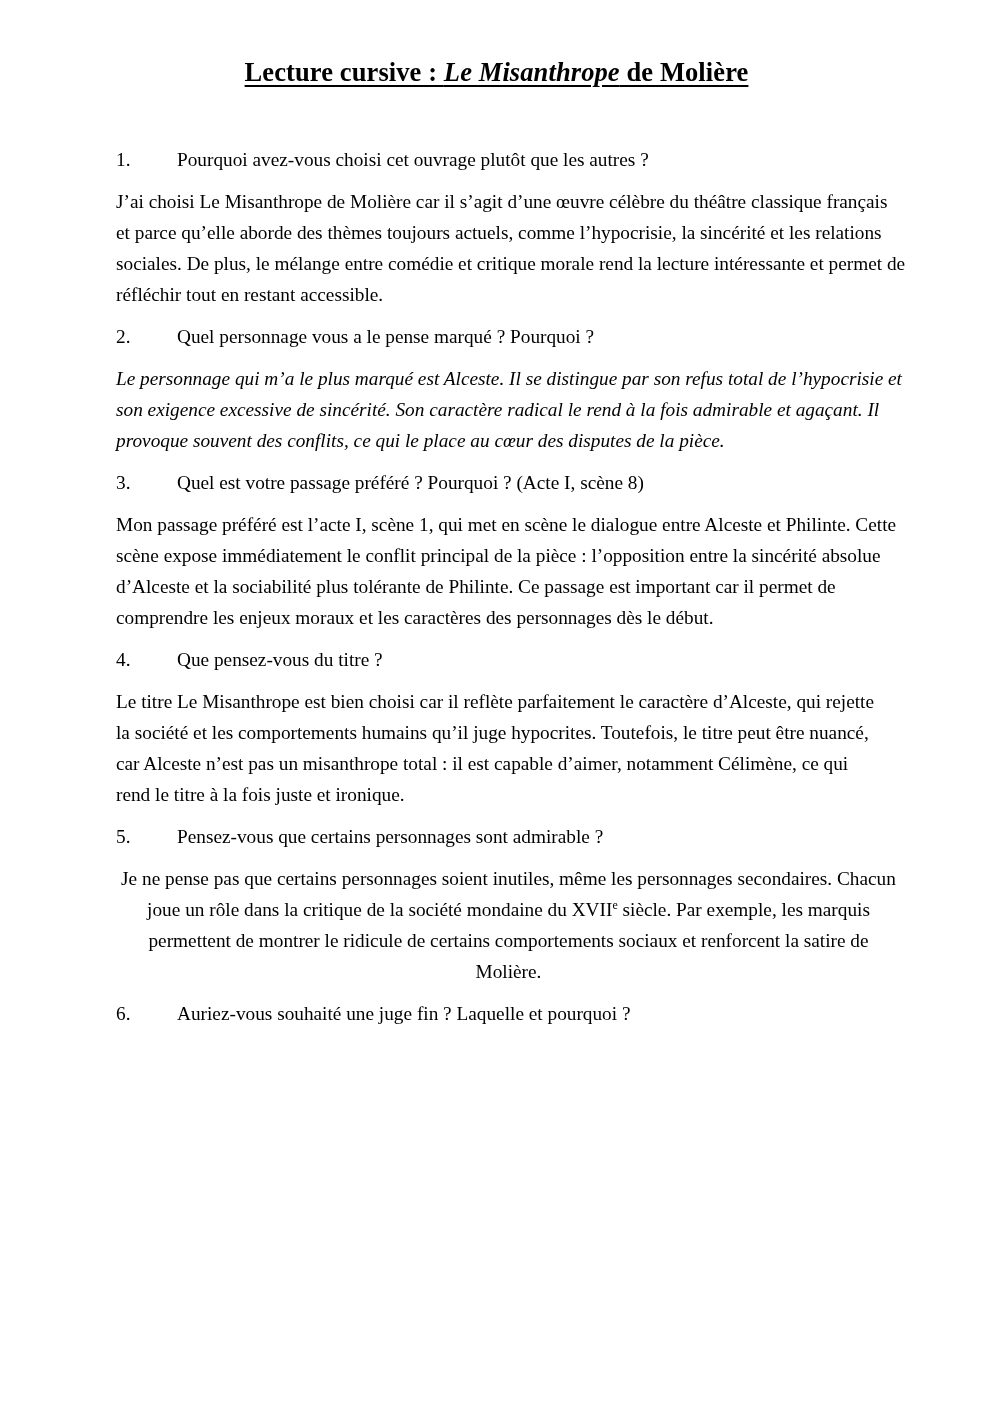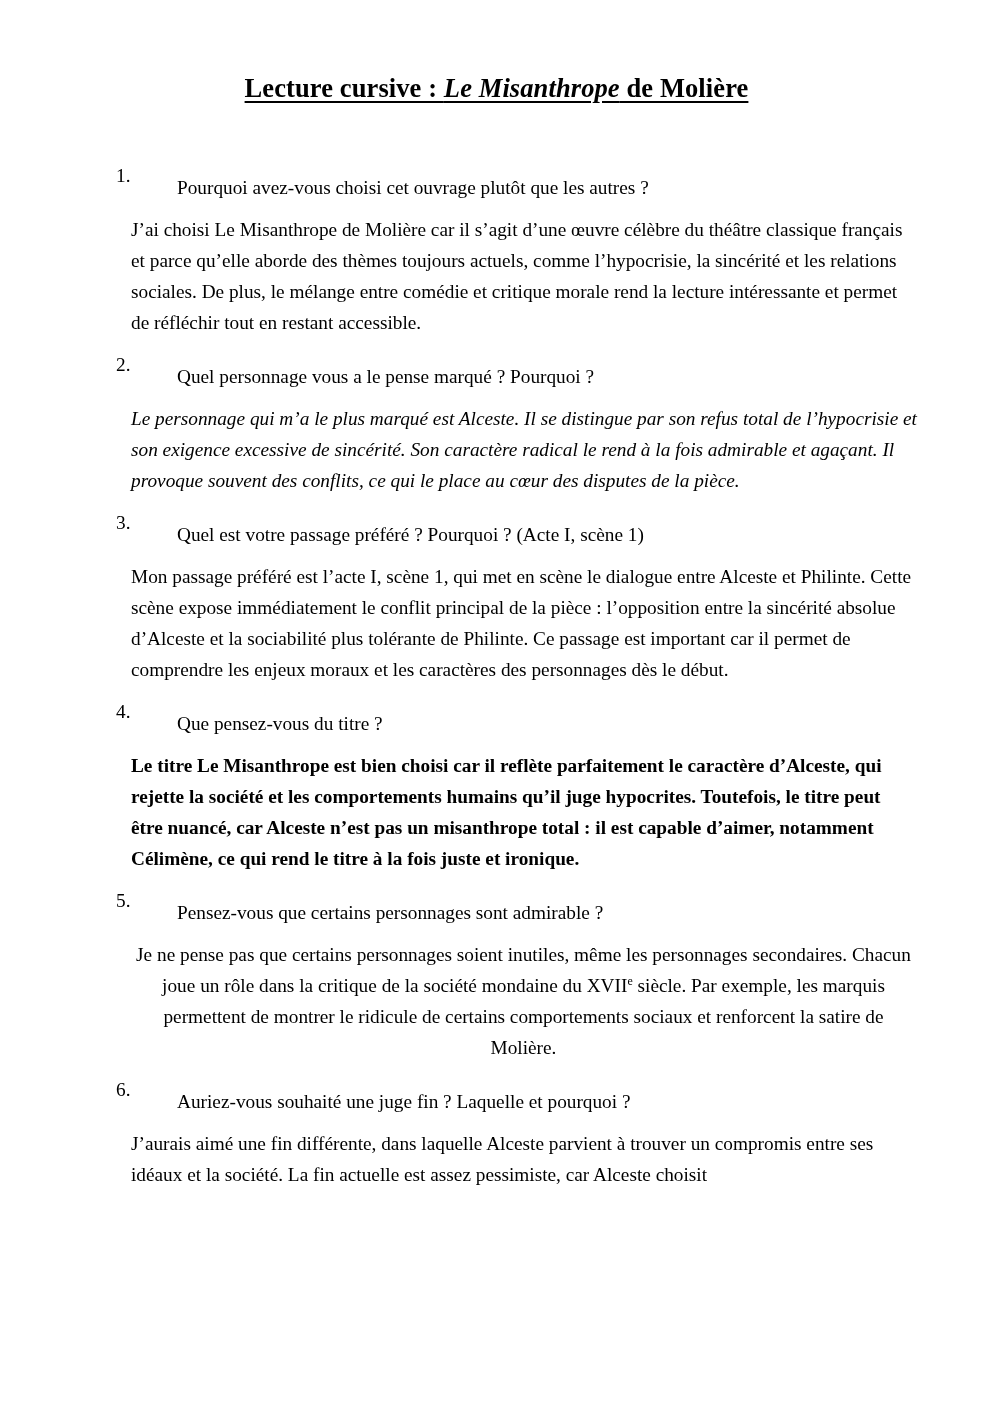--- a/index.html
+++ b/index.html
@@ -21,21 +21,21 @@
     height: 1404px;
     box-sizing: border-box;
     padding: 0;
     background: #ffffff;
   }
   .doc-title {
     text-align: center;
     font-size: 26.5px;
     font-weight: bold;
     line-height: 1.25;
-    margin: 16px;
+    margin: 0;
     padding-top: 56px;
     letter-spacing: 0.1px;
   }
   .doc-title .t-underline {
     text-decoration: underline;
     text-underline-offset: 4px;
     text-decoration-thickness: 2px;
   }
   .doc-title .t-italic {
     font-style: italic;
@@ -54,38 +54,37 @@
     font-size: 19.3px;
     line-height: 31px;
     margin: 0 0 11px 0;
   }
   .q-num {
     width: 61px;
     flex: 0 0 61px;
   }
   .q-text {
     flex: 1 1 auto;
-    margin-top: 12px;
   }
   .answer {
     font-size: 19.3px;
     line-height: 31px;
-    margin: 0 0 11px 15px;
+    margin: 0 0 11px 0;
     text-align: left;
   }
   .answer sup {
     font-size: 0.62em;
     vertical-align: super;
     line-height: 0;
   }
   
   .a1 { max-width: 790px; }
   .a2 { max-width: 800px; font-style: italic; }
   .a3 { max-width: 822px; }
-  .a4 { max-width: 760px; font-weight: bold; }
+  .a4 { max-width: 760px; }
   .a5 { max-width: 785px; text-align: center; }
   .a6 { max-width: 810px; }
 </style>
 </head>
 <body>
 
 <div class="page">
 
   <h1 class="doc-title">
     <span class="t-underline">Lecture cursive : </span><span class="t-underline t-italic">Le Misanthrope</span><span class="t-underline"> de Molière</span>
@@ -105,21 +104,21 @@
       <p class="question">
         <span class="q-num">2.</span>
         <span class="q-text">Quel personnage vous a le pense marqué ? Pourquoi ?</span>
       </p>
       <p class="answer a2">Le personnage qui m’a le plus marqué est Alceste. Il se distingue par son refus total de l’hypocrisie et son exigence excessive de sincérité. Son caractère radical le rend à la fois admirable et agaçant. Il provoque souvent des conflits, ce qui le place au cœur des disputes de la pièce.</p>
     </div>
 
     <div class="qa-block">
       <p class="question">
         <span class="q-num">3.</span>
-        <span class="q-text">Quel est votre passage préféré ? Pourquoi ? (Acte I, scène 1)</span>
+        <span class="q-text">Quel est votre passage préféré ? Pourquoi ? (Acte I, scène 8)</span>
       </p>
       <p class="answer a3">Mon passage préféré est l’acte I, scène 1, qui met en scène le dialogue entre Alceste et Philinte. Cette scène expose immédiatement le conflit principal de la pièce : l’opposition entre la sincérité absolue d’Alceste et la sociabilité plus tolérante de Philinte. Ce passage est important car il permet de comprendre les enjeux moraux et les caractères des personnages dès le début.</p>
     </div>
 
     <div class="qa-block">
       <p class="question">
         <span class="q-num">4.</span>
         <span class="q-text">Que pensez-vous du titre ?</span>
       </p>
       <p class="answer a4">Le titre Le Misanthrope est bien choisi car il reflète parfaitement le caractère d’Alceste, qui rejette la société et les comportements humains qu’il juge hypocrites. Toutefois, le titre peut être nuancé, car Alceste n’est pas un misanthrope total : il est capable d’aimer, notamment Célimène, ce qui rend le titre à la fois juste et ironique.</p>
@@ -131,17 +130,16 @@
         <span class="q-text">Pensez-vous que certains personnages sont admirable ?</span>
       </p>
       <p class="answer a5"><span>Je ne pense pas que certains personnages soient inutiles, même les personnages secondaires. Chacun joue un rôle dans la critique de la société mondaine du XVII</span><sup>e</sup><span> siècle. Par exemple, les marquis permettent de montrer le ridicule de certains comportements sociaux et renforcent la satire de Molière.</span></p>
     </div>
 
     <div class="qa-block">
       <p class="question">
         <span class="q-num">6.</span>
         <span class="q-text">Auriez-vous souhaité une juge fin ? Laquelle et pourquoi ?</span>
       </p>
-      <p class="answer a6">J’aurais aimé une fin différente, dans laquelle Alceste parvient à trouver un compromis entre ses idéaux et la société. La fin actuelle est assez pessimiste, car Alceste choisit</p>
     </div>
 
   </div>
 </div>
 
 </body></html>

